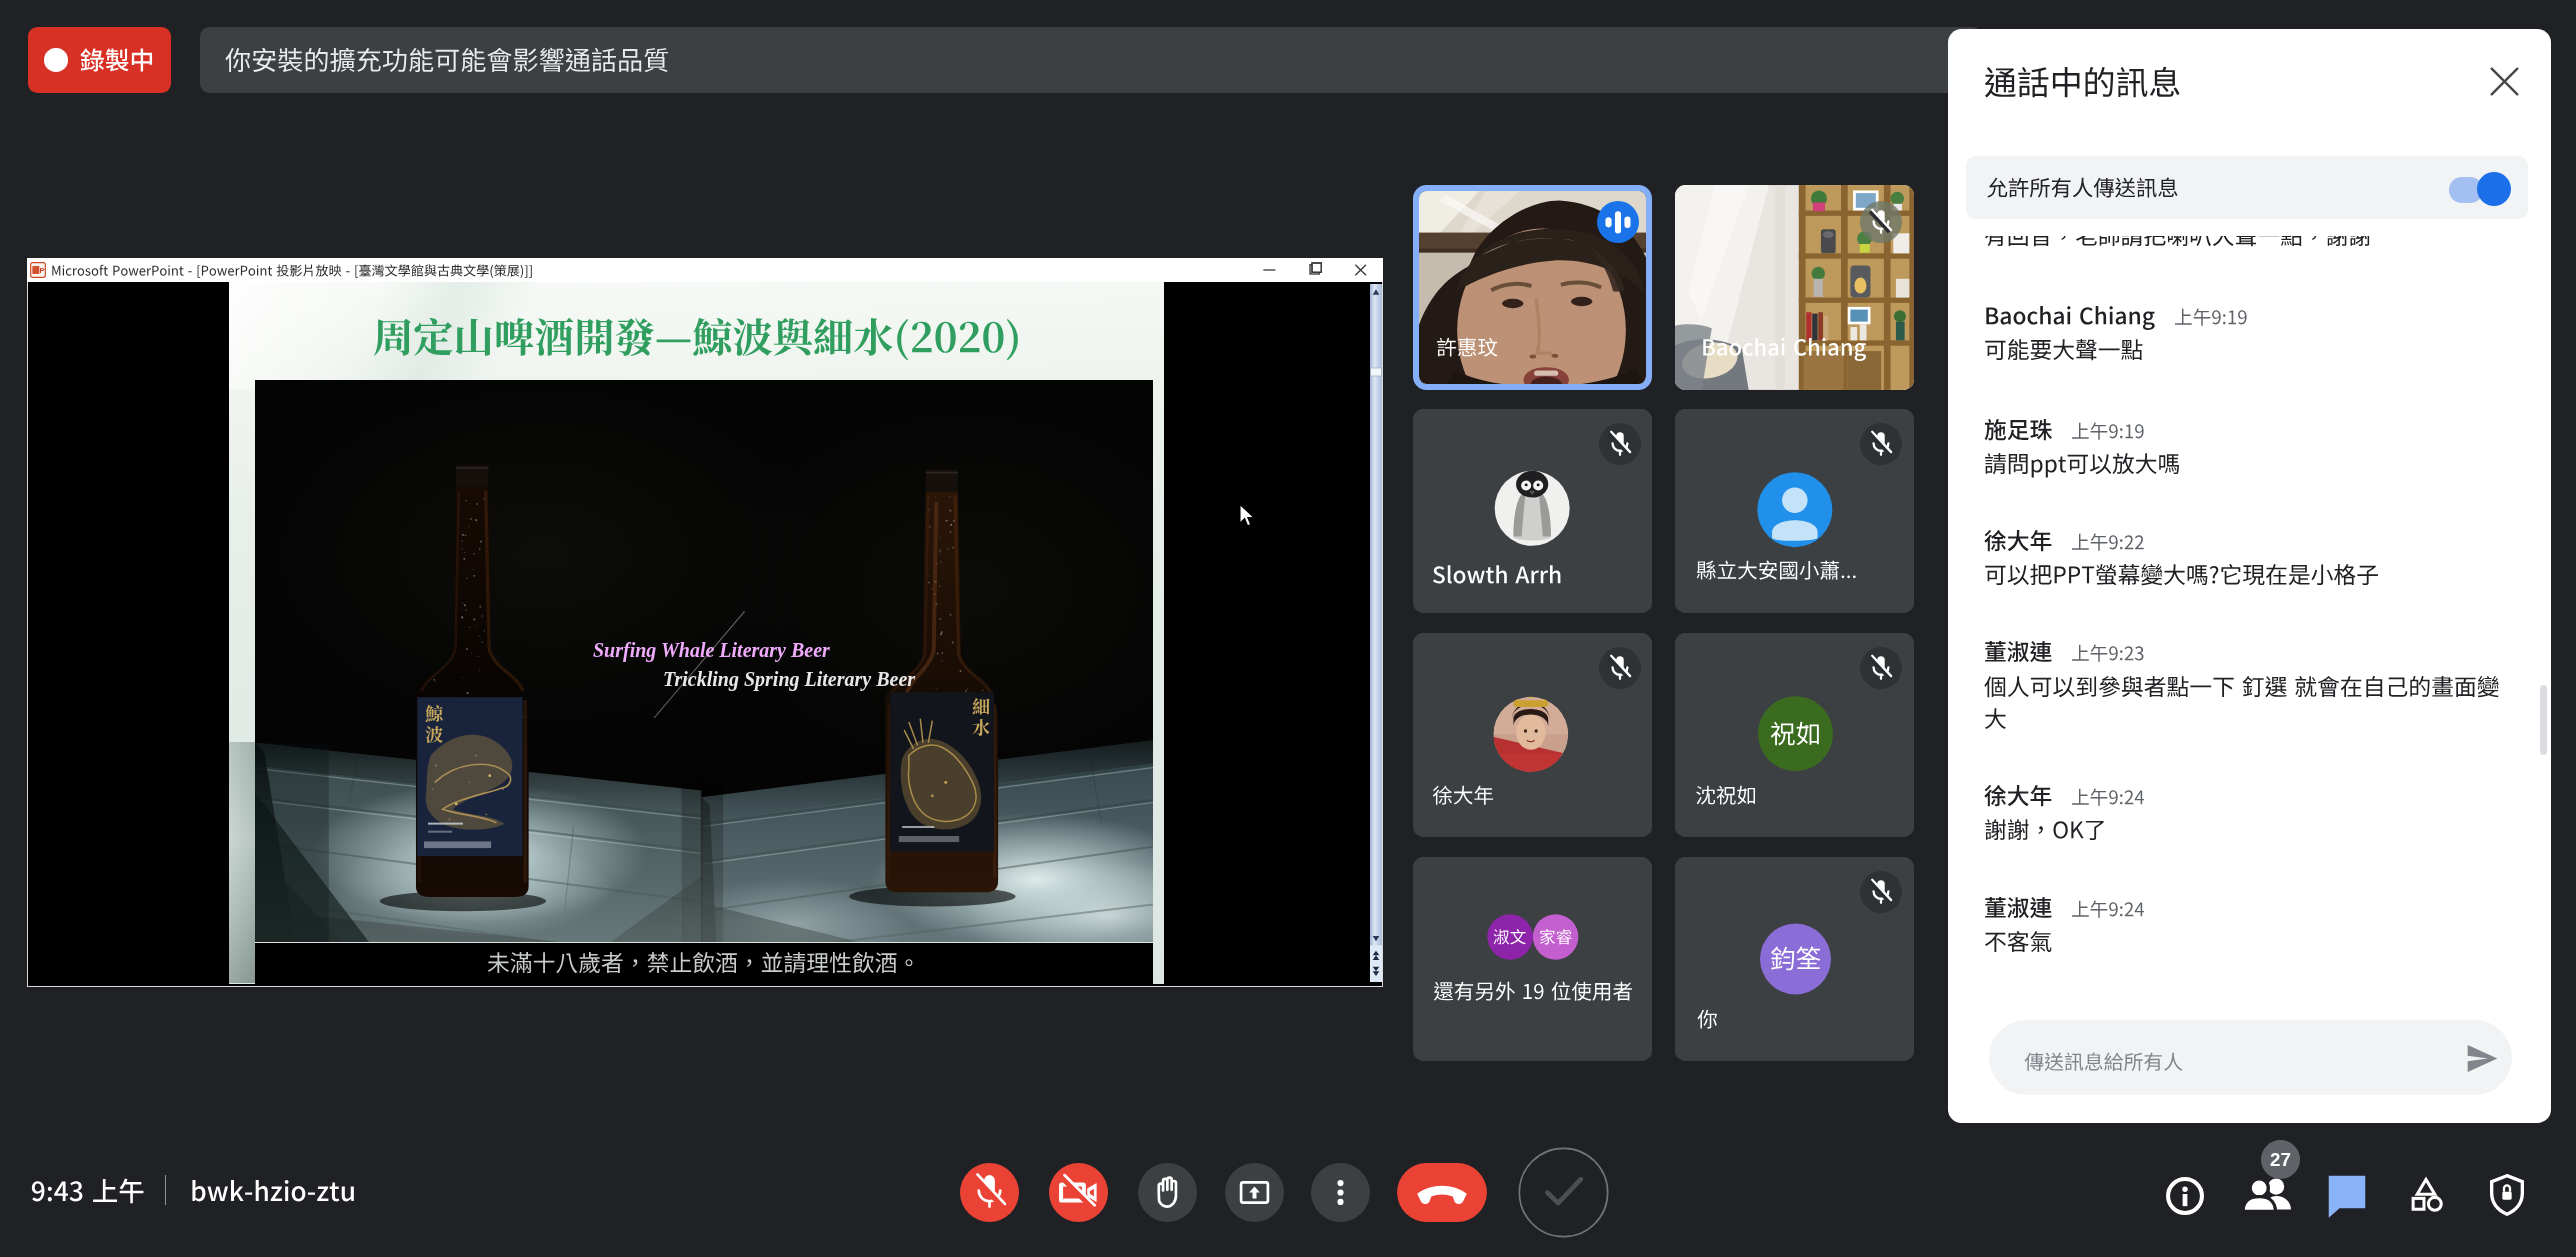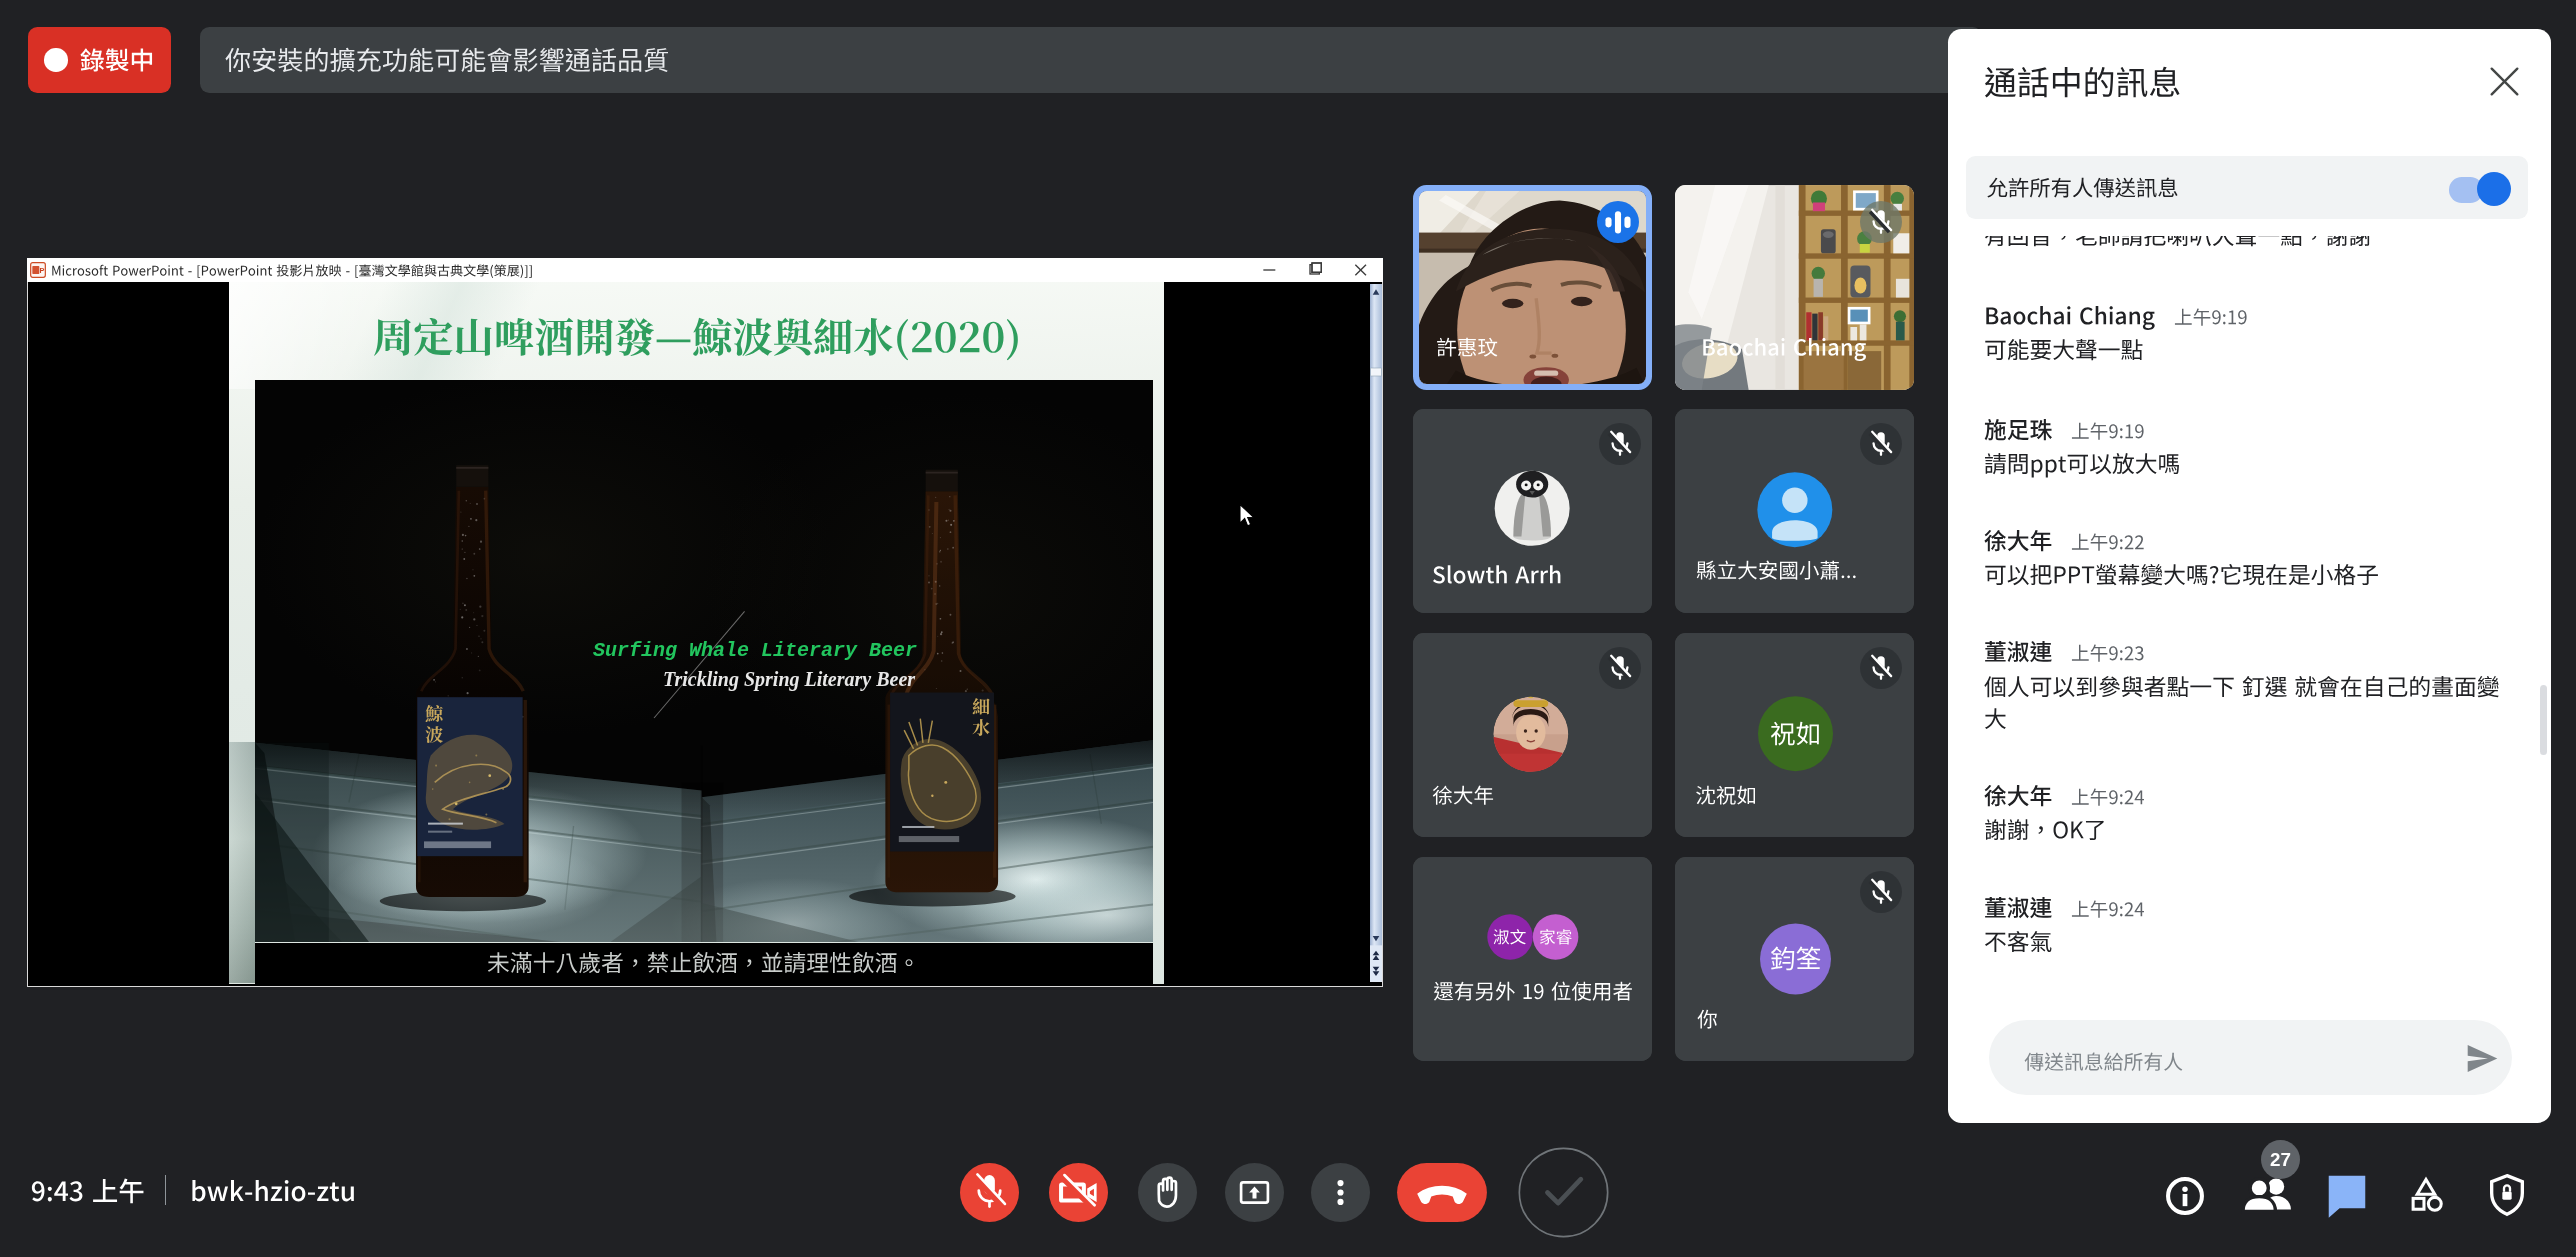--- a/index.html
+++ b/index.html
@@ -309,21 +309,21 @@
       </svg></div>
     <div style="position:absolute;left:425px;top:723px;"><svg width="19" height="24.6" viewBox="0 0 28 36.7">
         <path d="M2.4 21.7C2.1 21.7 1.2 21.7 1.2 21.7V22.2C1.8 22.3 2.2 22.4 2.6 22.7C3.3 23.1 3.3 25.7 2.9 28.5C3.1 29.5 3.7 29.9 4.3 29.9C5.6 29.9 6.5 29.0 6.5 27.6C6.6 25.2 5.5 24.2 5.5 22.8C5.5 22.1 5.6 21.1 5.9 20.2C6.2 18.6 8.1 12.2 9.1 8.8L8.6 8.7C3.8 20.1 3.8 20.1 3.2 21.2C2.9 21.7 2.8 21.7 2.4 21.7ZM2.8 4.9 2.6 5.1C3.6 6.1 4.8 7.7 5.1 9.1C8.0 10.9 10.2 5.5 2.8 4.9ZM0.9 10.9 0.7 11.1C1.6 12.0 2.5 13.5 2.7 14.9C5.3 16.9 7.8 11.8 0.9 10.9ZM15.8 9.9V15.3H12.8V14.6V9.9ZM9.8 9.1V14.6C9.8 19.5 9.6 25.2 6.7 29.7L7.0 30.0C11.9 26.2 12.7 20.5 12.8 16.0H13.9C14.5 19.2 15.5 21.7 16.7 23.7C14.7 26.2 11.9 28.1 8.5 29.6L8.6 29.9C12.6 29.0 15.6 27.4 18.0 25.5C19.5 27.3 21.5 28.7 23.7 29.9C24.2 28.4 25.2 27.5 26.6 27.3L26.6 27.0C24.2 26.2 21.8 25.2 19.9 23.7C21.7 21.7 23.1 19.3 24.0 16.6C24.7 16.5 24.9 16.5 25.1 16.2L22.3 13.6L20.6 15.3H18.9V9.9H22.0C21.8 11.0 21.6 12.5 21.4 13.4L21.7 13.5C22.7 12.7 24.2 11.4 25.1 10.5C25.7 10.5 26.0 10.4 26.2 10.2L23.4 7.5L21.8 9.1H18.9V5.9C19.7 5.8 20.0 5.5 20.0 5.0L15.8 4.7V9.1H13.3L9.8 7.9ZM20.7 16.0C20.1 18.2 19.2 20.2 18.0 22.1C16.4 20.5 15.2 18.5 14.4 16.0Z" fill="#c9a85c"></path>
       </svg></div>
     <div style="position:absolute;left:972px;top:695px;"><svg width="19" height="24.6" viewBox="0 0 28 36.7">
         <path d="M3.5 22.2H3.1C3.2 23.6 2.4 25.2 1.8 25.9C1.0 26.4 0.6 27.3 1.0 28.1C1.5 29.0 3.0 29.0 3.5 28.2C4.3 27.2 4.5 25.0 3.5 22.2ZM7.9 21.4 7.6 21.6C8.2 22.8 8.7 24.6 8.6 26.1C10.5 28.1 13.1 24.0 7.9 21.4ZM5.4 21.9 5.0 22.0C5.3 23.4 5.4 25.4 5.1 27.1C6.9 29.4 9.9 25.4 5.4 21.9ZM7.7 15.8 7.4 15.9C7.7 16.6 8.1 17.5 8.3 18.4L3.3 18.7C5.9 16.9 8.9 14.0 10.4 12.0C10.9 12.1 11.3 11.9 11.4 11.7L8.1 9.5C7.8 10.3 7.3 11.3 6.7 12.4H3.0C4.9 10.9 7.0 8.5 8.2 6.8C8.7 6.9 9.0 6.7 9.2 6.5L5.5 4.6C5.0 6.7 3.2 10.6 1.8 11.9C1.6 12.1 1.1 12.2 1.1 12.2L2.4 15.5C2.6 15.3 2.8 15.2 3.0 14.9L5.7 13.8C4.5 15.7 3.1 17.5 1.9 18.4C1.6 18.6 0.9 18.7 0.9 18.7L2.1 22.0C2.3 21.9 2.5 21.7 2.7 21.5C4.9 20.7 7.0 19.9 8.5 19.3C8.6 19.8 8.6 20.4 8.6 20.9C10.6 22.9 13.2 18.7 7.7 15.8ZM16.9 7.9V16.2H14.3V7.9ZM19.5 7.9H22.1V16.2H19.5ZM14.3 25.9V17.0H16.9V25.9ZM11.5 5.9V29.0H12.0C13.4 29.0 14.3 28.4 14.3 28.2V26.7H22.1V28.7H22.5C23.9 28.7 25.0 28.0 25.0 27.8V8.2C25.6 8.1 25.9 7.8 26.2 7.6L23.4 5.4L21.9 7.1H14.7ZM22.1 25.9H19.5V17.0H22.1Z" fill="#c9a85c"></path>
       </svg></div>
     <div style="position:absolute;left:972px;top:716px;"><svg width="19" height="24.6" viewBox="0 0 28 36.7">
         <path d="M22.0 9.2C21.1 10.9 19.3 13.8 17.6 15.9C16.5 13.9 15.6 11.5 15.1 8.5V5.8C15.8 5.7 16.0 5.4 16.0 5.0L11.9 4.6V25.8C11.9 26.1 11.7 26.3 11.2 26.3C10.5 26.3 7.2 26.1 7.2 26.1V26.5C8.7 26.7 9.4 27.1 9.9 27.6C10.4 28.1 10.6 28.8 10.7 29.9C14.6 29.6 15.1 28.3 15.1 26.0V10.5C16.4 19.3 19.2 23.7 23.4 27.2C23.9 25.7 24.9 24.6 26.2 24.4L26.3 24.1C23.3 22.6 20.2 20.3 18.0 16.6C20.5 15.1 23.0 13.3 24.7 11.9C25.3 11.9 25.6 11.8 25.7 11.5ZM1.2 12.5 1.4 13.3H7.5C6.6 18.4 4.5 23.7 0.6 27.0L0.8 27.3C6.8 24.3 9.5 19.0 10.7 13.7C11.4 13.7 11.6 13.6 11.8 13.3L8.9 10.8L7.3 12.5Z" fill="#c9a85c"></path>
       </svg></div>
-    <div class="abs" style="left:593px;top:639px;width:335px;font-family:Liberation Mono, monospace;font-style:italic;font-weight:bold;font-size:20px;color:#22c55e;white-space:nowrap">Surfing Whale Literary Beer</div>
+    <div class="abs" style="left:593px;top:639px;width:335px;font-family:Liberation Serif, serif;font-style:italic;font-weight:bold;font-size:20px;color:#f0abfc;white-space:nowrap">Surfing Whale Literary Beer</div>
     <div class="abs" style="left:663px;top:668px;width:335px;font-family:'Liberation Serif',serif;font-style:italic;font-weight:bold;font-size:20px;color:#e8e8e8;white-space:nowrap">Trickling Spring Literary Beer</div>
     <div class="abs" style="left:229px;top:742px;width:25.5px;height:241px;background:linear-gradient(180deg,#93a8a2,#c2d4cc 40%,#aec2ba 75%,#9db0a8)"></div>
     <div class="abs" style="left:229px;top:742px;width:25.5px;height:241px;background:linear-gradient(100deg,rgba(255,255,255,.35),rgba(0,0,0,.15))"></div>
     <div class="abs" style="left:255px;top:943px;width:898px;height:41px;background:#000"></div>
     <div style="position:absolute;left:487px;top:948px;"><svg width="434" height="31" viewBox="0 0 647 46.2">
         <path d="M15.6 6.2V11.7H4.5V14.2H15.6V20.1H2.1V22.6H14.1C11.1 27.0 5.9 31.3 1.2 33.4C1.7 33.9 2.6 34.9 3.0 35.5C7.5 33.2 12.3 29.2 15.6 24.6V37.4H18.3V24.5C21.6 29.1 26.5 33.3 31.0 35.6C31.4 34.9 32.3 33.9 32.8 33.3C28.1 31.3 22.9 27.0 19.8 22.6H32.0V20.1H18.3V14.2H29.7V11.7H18.3V6.2Z M35.3 17.5C37.3 18.3 39.7 19.8 40.9 20.9L42.3 18.8C41.1 17.7 38.7 16.4 36.7 15.6ZM36.0 35.6 38.3 37.0C39.7 33.9 41.5 29.7 42.7 26.1L40.7 24.8C39.3 28.6 37.4 33.0 36.0 35.6ZM58.7 26.3C58.4 28.3 57.6 30.5 55.9 31.7C56.3 32.0 56.8 32.5 57.1 32.8C58.4 31.8 59.2 30.3 59.8 28.7C60.3 30.4 61.1 31.8 62.0 32.8C62.3 32.4 62.8 31.9 63.2 31.7V34.9C63.2 35.3 63.0 35.4 62.6 35.4C62.3 35.4 60.9 35.4 59.5 35.4C59.7 36.0 60.0 36.8 60.1 37.4C62.2 37.4 63.6 37.3 64.4 37.0C65.2 36.7 65.5 36.1 65.5 34.9V19.2H55.9V16.7H61.1V11.6H66.5V9.3H61.1V6.1H58.5V9.3H51.2V6.1H48.8V9.3H43.6V9.9C42.4 8.8 40.2 7.4 38.2 6.5L36.8 8.3C38.7 9.3 41.0 10.9 42.1 12.0L43.6 10.0V11.6H48.8V16.7H53.6V19.2H44.4V37.4H46.6V21.3H53.6V31.5C52.2 29.9 51.3 27.0 51.2 23.3H47.9V25.0H49.9L50.0 26.3H49.4C49.2 28.4 48.4 30.7 46.8 32.0C47.1 32.3 47.6 32.8 47.9 33.1C49.2 32.0 50.0 30.5 50.5 28.8C51.0 30.5 51.7 31.9 52.6 32.9C52.8 32.5 53.3 32.1 53.6 31.8V37.0H55.9V21.3H63.2V31.4C61.5 30.0 60.6 27.1 60.4 23.3H57.2V25.0H59.1L59.2 26.3ZM58.5 11.6V14.5H51.2V11.6Z M83.7 6.2V18.9H69.9V21.5H83.7V37.4H86.4V21.5H100.4V18.9H86.4V6.2Z M112.4 8.9C111.8 18.5 110.3 29.7 103.3 35.8C103.9 36.2 104.9 37.0 105.4 37.6C112.7 31.1 114.3 19.4 115.2 9.1ZM118.4 8.2V10.8H121.7C123.1 22.2 125.9 32.2 132.2 37.6C132.8 37.0 134.0 36.2 134.7 35.9C128.2 30.7 125.3 20.1 123.9 8.2Z M145.0 26.4C144.6 28.2 143.8 30.0 142.6 31.3C143.1 31.6 143.9 32.1 144.3 32.4C145.4 31.0 146.4 28.9 147.0 26.8ZM143.5 7.7V13.8H138.0V16.0H155.8L156.0 19.0H140.0V24.6C140.0 28.1 139.7 32.8 137.3 36.3C137.8 36.5 138.9 37.1 139.4 37.5C141.9 33.9 142.4 28.5 142.4 24.7V21.1H156.2C156.6 24.8 157.4 28.1 158.4 30.8C156.6 32.8 154.5 34.4 152.0 35.6C152.5 36.1 153.4 37.0 153.7 37.4C155.9 36.2 157.8 34.7 159.5 33.0C160.9 35.7 162.8 37.2 164.9 37.2C167.1 37.2 167.9 36.0 168.3 31.5C167.7 31.3 166.9 30.9 166.4 30.4C166.2 33.6 165.9 34.9 165.1 34.9C163.7 34.9 162.3 33.5 161.1 31.1C162.9 28.9 164.5 26.2 165.5 23.2L163.2 22.7C162.5 24.9 161.4 26.9 160.1 28.6C159.4 26.5 158.8 24.0 158.5 21.1H167.7V19.0H164.1L165.2 17.8C164.5 17.2 163.4 16.5 162.2 16.0H168.0V13.8H154.6V11.0H164.9V9.1H154.6V6.1H152.1V13.8H145.9V7.7ZM159.7 16.7C161.1 17.3 162.7 18.2 163.6 19.0H158.3C158.2 18.0 158.2 17.0 158.1 16.0H160.4ZM153.3 26.6C152.8 28.4 151.8 30.1 150.5 31.5V25.0H154.8V23.1H143.9V25.0H148.3V31.9H150.1C148.3 33.6 145.9 34.9 143.0 35.7C143.3 36.1 143.9 36.8 144.1 37.2C149.9 35.5 153.9 31.8 155.4 27.0Z M198.5 7.3C197.3 8.9 196.0 10.4 194.5 11.8V10.4H186.1V6.1H183.6V10.4H174.8V12.7H183.6V17.1H171.8V19.4H185.2C180.8 22.2 176.1 24.4 171.1 26.1C171.6 26.7 172.4 27.7 172.7 28.3C174.8 27.5 176.9 26.6 179.0 25.6V37.4H181.5V36.3H195.4V37.3H198.0V22.9H183.9C185.7 21.8 187.6 20.6 189.3 19.4H202.2V17.1H192.3C195.4 14.5 198.3 11.6 200.6 8.5ZM186.1 17.1V12.7H193.7C192.1 14.2 190.4 15.7 188.5 17.1ZM181.5 30.5H195.4V34.1H181.5ZM181.5 28.5V25.1H195.4V28.5Z M218.2 28.3C221.8 27.1 224.1 24.3 224.1 20.6C224.1 18.2 223.1 16.7 221.2 16.7C219.8 16.7 218.6 17.5 218.6 19.1C218.6 20.7 219.8 21.5 221.2 21.5L221.7 21.5C221.6 23.8 220.1 25.4 217.5 26.5Z M259.7 31.0C262.2 32.6 265.3 35.0 266.8 36.5L268.8 35.0C267.2 33.5 264.1 31.3 261.6 29.7ZM244.1 21.5V23.7H266.4V21.5ZM247.7 29.9C246.1 31.9 243.5 33.9 240.9 35.2C241.5 35.6 242.5 36.4 242.9 36.8C245.4 35.3 248.2 33.0 250.0 30.7ZM246.2 6.1V9.6H240.5V11.7H245.4C243.9 14.3 241.5 17.0 239.3 18.3C239.8 18.7 240.5 19.5 240.9 20.0C242.8 18.7 244.7 16.5 246.2 14.1V20.3H248.6V14.2C250.0 15.3 251.7 16.7 252.5 17.5L253.9 15.7C253.1 15.1 249.9 12.8 248.6 12.1V11.7H253.3V9.6H248.6V6.1ZM240.2 26.4V28.6H253.6V37.4H256.3V28.6H269.9V26.4ZM261.0 6.1V9.6H254.9V11.7H260.0C258.4 14.3 255.8 16.7 253.4 18.0C253.9 18.4 254.7 19.2 255.0 19.8C257.1 18.4 259.3 16.2 261.0 13.8V20.3H263.4V13.5C265.5 15.4 267.6 17.7 268.7 19.4L270.3 17.8C269.1 16.2 266.7 13.7 264.5 11.7H269.4V9.6H263.4V6.1Z M278.4 13.7V33.2H273.7V35.7H304.3V33.2H291.6V20.1H302.8V17.5H291.6V6.2H289.0V33.2H281.0V13.7Z M312.4 12.7V14.4H318.3V12.7ZM326.2 6.1C325.5 11.4 324.2 16.5 321.9 19.7C322.5 20.0 323.6 20.8 324.1 21.1C325.2 19.4 326.2 17.2 326.9 14.7H335.5C335.0 17.1 334.5 19.7 334.0 21.4L336.1 22.0C336.8 19.7 337.7 15.9 338.3 12.8L336.6 12.3L336.2 12.4H327.6C328.0 10.5 328.4 8.5 328.7 6.5ZM309.2 37.4C309.9 36.9 310.9 36.4 318.8 33.5C319.2 34.5 319.6 35.4 319.8 36.2L321.5 35.4L321.3 35.6C321.9 36.0 322.8 36.8 323.2 37.3C327.1 34.3 329.1 30.7 330.1 27.2C331.5 31.7 333.6 35.4 336.8 37.4C337.2 36.7 338.0 35.8 338.6 35.3C334.6 33.1 332.1 27.8 331.0 21.9C331.1 20.8 331.1 19.7 331.1 18.8V17.2H328.5V18.8C328.5 23.2 328.1 29.9 321.8 35.1C321.2 33.5 319.9 30.7 318.9 28.6L316.9 29.4L318.0 31.7L312.2 33.7V27.9H321.1V16.4H309.7V33.2C309.7 34.4 308.9 34.9 308.3 35.1C308.7 35.7 309.1 36.8 309.2 37.4ZM318.8 22.9V26.0H312.2V22.9ZM318.8 21.0H312.2V18.4H318.8ZM314.9 5.9C313.2 9.0 310.0 11.8 307.0 13.6C307.4 14.2 308.0 15.4 308.1 16.0C310.7 14.4 313.2 12.1 315.2 9.5C317.4 10.8 320.0 12.5 321.4 13.6L322.6 11.4C321.2 10.5 318.6 8.9 316.4 7.8L317.1 6.7Z M355.7 27.4V29.6H367.0V27.4ZM342.4 8.6C344.2 9.6 346.7 11.2 347.9 12.2L349.4 10.1C348.1 9.2 345.6 7.7 343.8 6.7ZM341.2 17.7C343.1 18.7 345.6 20.2 346.9 21.1L348.4 19.0C347.0 18.1 344.5 16.7 342.6 15.8ZM341.8 35.4 344.1 36.9C345.8 33.7 347.9 29.4 349.4 25.8L347.4 24.3C345.7 28.2 343.4 32.7 341.8 35.4ZM351.1 14.9V37.4H353.6V35.8H368.7V37.3H371.2V14.9H364.8V10.3H372.5V7.8H349.9V10.3H357.0V14.9ZM359.2 10.3H362.5V14.9H359.2ZM353.6 33.5V24.4C354.0 24.8 354.7 25.4 354.9 25.7C358.5 23.7 359.3 20.8 359.3 18.4V17.2H362.4V21.4C362.4 23.6 362.9 24.2 365.2 24.2C365.6 24.2 368.1 24.2 368.5 24.2H368.7V33.5ZM353.6 24.1V17.2H357.2V18.4C357.2 20.2 356.6 22.4 353.6 24.1ZM364.5 17.2H368.7V22.0L368.2 22.1C367.7 22.1 365.8 22.1 365.4 22.1C364.6 22.1 364.5 22.0 364.5 21.4Z M388.2 28.3C391.8 27.1 394.1 24.3 394.1 20.6C394.1 18.2 393.1 16.7 391.2 16.7C389.8 16.7 388.6 17.5 388.6 19.1C388.6 20.7 389.8 21.5 391.2 21.5L391.7 21.5C391.6 23.8 390.1 25.4 387.5 26.5Z M435.2 18.4C434.4 21.8 432.8 26.6 431.5 29.5L433.7 30.2C435.1 27.3 436.7 22.8 437.9 19.1ZM412.3 19.3C413.9 22.7 415.3 27.2 415.6 30.1L418.0 29.5C417.7 26.5 416.3 22.2 414.6 18.8ZM415.3 7.1C416.6 8.9 418.0 11.3 418.5 12.9H410.7V15.5H420.0V33.3H409.8V35.9H440.2V33.3H429.8V15.5H439.3V12.9H431.5C432.6 11.3 434.0 9.1 435.2 7.0L432.4 6.1C431.7 8.0 430.2 10.8 428.9 12.5L430.3 12.9H418.8L421.0 12.0C420.4 10.4 418.9 8.0 417.5 6.2ZM422.6 15.5H427.2V33.3H422.6Z M444.3 16.2V18.2H454.3V16.2ZM444.3 20.8V22.9H454.3V20.8ZM443.5 11.9V14.0H455.3V11.9ZM447.6 6.9C448.2 8.3 449.0 10.3 449.2 11.5L451.5 10.7C451.2 9.5 450.4 7.6 449.7 6.2ZM463.8 6.1V8.9H456.0V10.9H463.8V13.0H456.9V14.8H463.8V17.1H455.6V19.1H474.6V17.1H466.2V14.8H473.7V13.0H466.2V10.9H474.3V8.9H466.2V6.1ZM470.3 27.5V30.0H459.9C460.0 29.2 460.0 28.3 460.0 27.5ZM470.3 25.7H460.0V23.1H470.3ZM457.6 21.1V27.4C457.6 30.1 457.4 33.6 455.4 36.2C455.9 36.4 456.8 37.4 457.2 37.8C458.6 36.2 459.3 34.0 459.6 31.8H470.3V34.8C470.3 35.1 470.2 35.3 469.7 35.3C469.3 35.3 467.9 35.3 466.3 35.2C466.7 35.9 467.0 36.7 467.1 37.4C469.2 37.4 470.6 37.4 471.5 37.0C472.4 36.6 472.7 36.0 472.7 34.8V21.1ZM444.5 25.5V37.0H446.7V35.4H454.2V25.5ZM446.7 27.6H452.0V33.3H446.7Z M492.2 16.3H497.4V20.7H492.2ZM499.6 16.3H504.8V20.7H499.6ZM492.2 9.9H497.4V14.3H492.2ZM499.6 9.9H504.8V14.3H499.6ZM486.8 34.0V36.3H508.9V34.0H499.8V29.3H507.7V26.9H499.8V22.9H507.2V7.7H489.8V22.9H497.2V26.9H489.4V29.3H497.2V34.0ZM477.2 31.3 477.8 33.9C480.8 32.9 484.7 31.6 488.4 30.3L488.0 27.9L484.2 29.1V20.7H487.7V18.3H484.2V10.8H488.2V8.5H477.6V10.8H481.8V18.3H477.9V20.7H481.8V29.9C480.0 30.5 478.5 30.9 477.2 31.3Z M515.8 6.1V37.4H518.4V6.1ZM512.7 12.6C512.5 15.4 511.9 19.1 511.0 21.4L513.0 22.1C513.8 19.6 514.5 15.7 514.7 12.9ZM518.6 12.4C519.6 14.3 520.6 16.7 521.0 18.3L522.9 17.3C522.5 15.9 521.5 13.5 520.4 11.6ZM521.4 33.8V36.2H542.3V33.8H533.7V25.2H540.7V22.9H533.7V15.8H541.5V13.3H533.7V6.3H531.1V13.3H526.9C527.3 11.7 527.7 9.9 528.1 8.1L525.6 7.7C524.8 12.3 523.5 17.0 521.5 19.9C522.1 20.2 523.3 20.8 523.8 21.1C524.7 19.6 525.4 17.8 526.1 15.8H531.1V22.9H523.9V25.2H531.1V33.8Z M550.4 12.7V14.4H556.3V12.7ZM564.2 6.1C563.5 11.4 562.2 16.5 559.9 19.7C560.5 20.0 561.6 20.8 562.1 21.1C563.2 19.4 564.2 17.2 564.9 14.7H573.5C573.0 17.1 572.5 19.7 572.0 21.4L574.1 22.0C574.8 19.7 575.7 15.9 576.3 12.8L574.6 12.3L574.2 12.4H565.6C566.0 10.5 566.4 8.5 566.7 6.5ZM547.2 37.4C547.9 36.9 548.9 36.4 556.8 33.5C557.2 34.5 557.6 35.4 557.8 36.2L559.5 35.4L559.3 35.6C559.9 36.0 560.8 36.8 561.2 37.3C565.1 34.3 567.1 30.7 568.1 27.2C569.5 31.7 571.6 35.4 574.8 37.4C575.2 36.7 576.0 35.8 576.6 35.3C572.6 33.1 570.1 27.8 569.0 21.9C569.1 20.8 569.1 19.7 569.1 18.8V17.2H566.5V18.8C566.5 23.2 566.1 29.9 559.8 35.1C559.2 33.5 557.9 30.7 556.9 28.6L554.9 29.4L556.0 31.7L550.2 33.7V27.9H559.1V16.4H547.7V33.2C547.7 34.4 546.9 34.9 546.3 35.1C546.7 35.7 547.1 36.8 547.2 37.4ZM556.8 22.9V26.0H550.2V22.9ZM556.8 21.0H550.2V18.4H556.8ZM552.9 5.9C551.2 9.0 548.0 11.8 545.0 13.6C545.4 14.2 546.0 15.4 546.1 16.0C548.7 14.4 551.2 12.1 553.2 9.5C555.4 10.8 558.0 12.5 559.4 13.6L560.6 11.4C559.2 10.5 556.6 8.9 554.4 7.8L555.1 6.7Z M593.7 27.4V29.6H605.0V27.4ZM580.4 8.6C582.2 9.6 584.7 11.2 585.9 12.2L587.4 10.1C586.1 9.2 583.6 7.7 581.8 6.7ZM579.2 17.7C581.1 18.7 583.6 20.2 584.9 21.1L586.4 19.0C585.0 18.1 582.5 16.7 580.6 15.8ZM579.8 35.4 582.1 36.9C583.8 33.7 585.9 29.4 587.4 25.8L585.4 24.3C583.7 28.2 581.4 32.7 579.8 35.4ZM589.1 14.9V37.4H591.6V35.8H606.7V37.3H609.2V14.9H602.8V10.3H610.5V7.8H587.9V10.3H595.0V14.9ZM597.2 10.3H600.5V14.9H597.2ZM591.6 33.5V24.4C592.0 24.8 592.7 25.4 592.9 25.7C596.5 23.7 597.3 20.8 597.3 18.4V17.2H600.4V21.4C600.4 23.6 601.0 24.2 603.2 24.2C603.6 24.2 606.0 24.2 606.5 24.2H606.7V33.5ZM591.6 24.1V17.2H595.2V18.4C595.2 20.2 594.6 22.4 591.6 24.1ZM602.5 17.2H606.7V22.0L606.2 22.1C605.7 22.1 603.8 22.1 603.4 22.1C602.6 22.1 602.5 22.0 602.5 21.4Z M629.1 16.6C626.3 16.6 623.9 19.0 623.9 21.8C623.9 24.7 626.3 27.0 629.1 27.0C632.0 27.0 634.3 24.7 634.3 21.8C634.3 19.0 632.0 16.6 629.1 16.6ZM629.1 25.2C627.2 25.2 625.7 23.7 625.7 21.8C625.7 19.9 627.2 18.4 629.1 18.4C631.0 18.4 632.5 19.9 632.5 21.8C632.5 23.7 631.0 25.2 629.1 25.2Z" fill="#c9cdcb"></path>
       </svg></div>
     <svg class="abs" style="left:1370px;top:282px" width="12" height="702" viewBox="0 0 18 1047">
 <rect width="18" height="1047" fill="#ccd8e8"></rect>
 <rect width="18" height="1047" fill="url(#sbg)"></rect>

